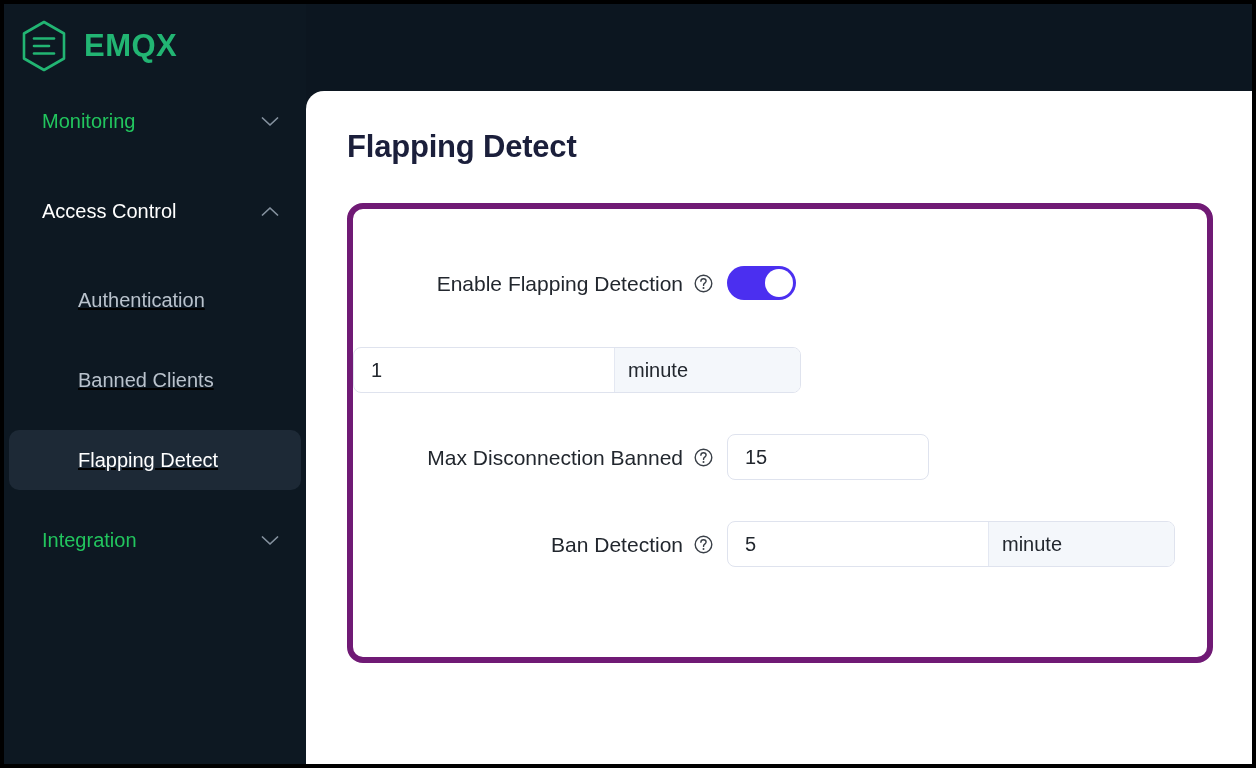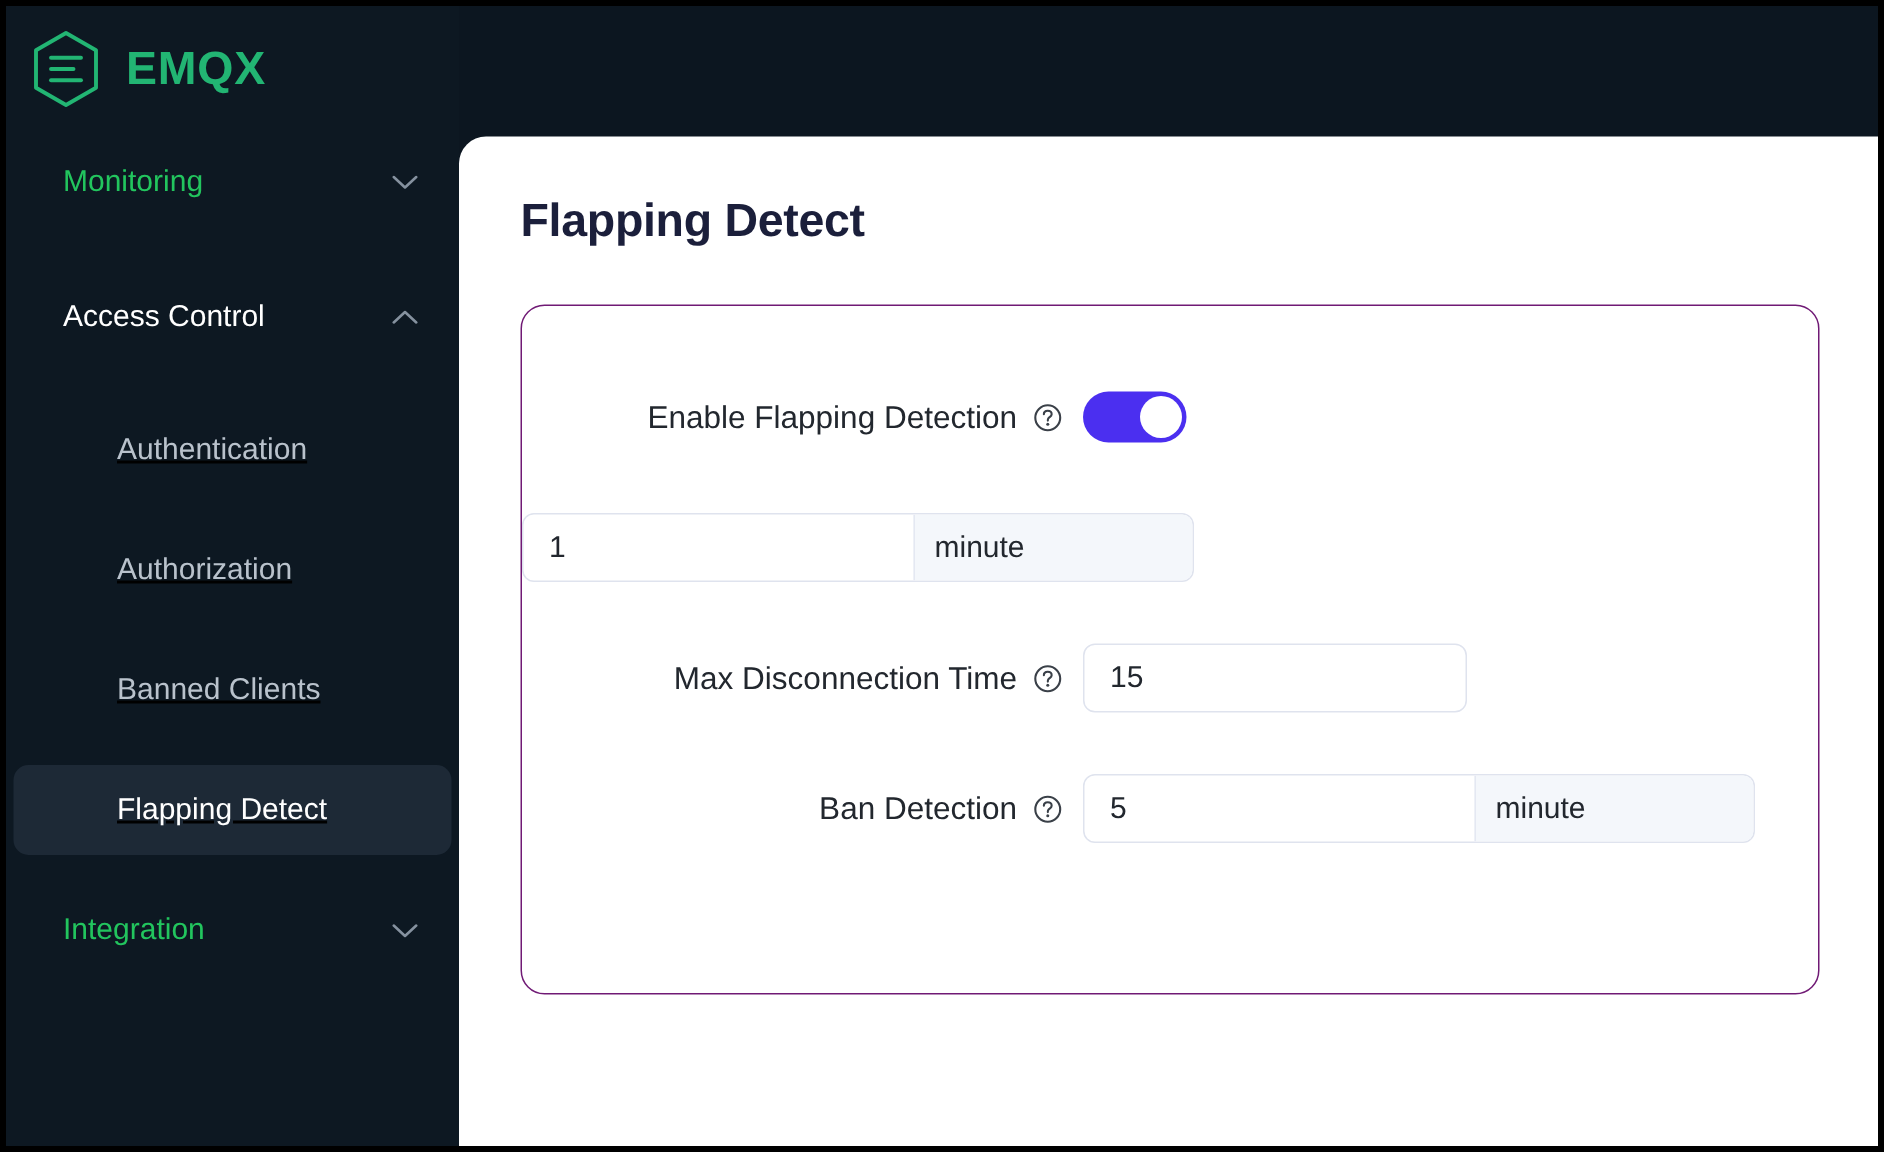--- a/index.html
+++ b/index.html
@@ -125,21 +125,21 @@
     font-size: 31px;
     font-weight: bold;
     color: #1b1f3b;
     letter-spacing: -0.2px;
   }
 
   .card {
     margin: 38px 6px 0 41px;
     width: 866px;
     height: 460px;
-    border: 1px solid #701a75;
+    border: 6px solid #701a75;
     border-radius: 16px;
     background: #ffffff;
   }
 
   .form {
     padding-top: 51px;
   }
 
   .form-row {
     display: flex;
@@ -200,21 +200,21 @@
   .input-group {
     display: flex;
     align-items: stretch;
     height: 46px;
     border: 1px solid #dfe3ee;
     border-radius: 8px;
     overflow: hidden;
     background: #ffffff;
   }
   .input-group.with-suffix { width: 448px; }
-  .input-group.plain { width: 256px; }
+  .input-group.plain { width: 202px; }
 
   .input-field {
     flex: 1 1 auto;
     border: none;
     outline: none;
     background: transparent;
     padding: 0 17px;
     font-family: "Liberation Sans", sans-serif;
     font-size: 20px;
     color: #22272e;
@@ -263,23 +263,20 @@
         <span class="nav-label">Access Control</span>
         <svg class="chev" viewBox="0 0 18 11">
           <path d="M1.5 9 L9 2 L16.5 9" fill="none" stroke="#9aa7b5" stroke-width="1.7" stroke-linecap="round" stroke-linejoin="round"></path>
         </svg>
       </div>
 
       <div class="nav-sub">
         <span class="nav-label">Authentication</span>
       </div>
 
-      <div class="nav-sub">
-        <span class="nav-label">Authorization</span>
-      </div>
 
       <div class="nav-sub">
         <span class="nav-label">Banned Clients</span>
       </div>
 
       <div class="nav-sub active">
         <span class="nav-label">Flapping Detect</span>
       </div>
 
       <div class="nav-group">
@@ -320,21 +317,21 @@
           <div class="form-control-cell">
             <div class="input-group with-suffix">
               <input class="input-field" type="text" value="1" style="">
               <span class="input-suffix">minute</span>
             </div>
           </div>
         </div>
 
         <div class="form-row">
           <div class="form-label-cell">
-            <span class="form-label">Max Disconnection Time</span>
+            <span class="form-label">Max Disconnection Banned</span>
             <svg class="help-icon" viewBox="0 0 19 19">
               <circle cx="9.5" cy="9.5" r="8.3" fill="none" stroke="#3a4048" stroke-width="1.4"></circle>
               <path d="M6.9 7.2 C6.9 5.6 8.1 4.8 9.5 4.8 C11 4.8 12.1 5.7 12.1 7.1 C12.1 8.6 10.6 9 9.9 9.9 C9.6 10.3 9.55 10.8 9.55 11.4" fill="none" stroke="#3a4048" stroke-width="1.4" stroke-linecap="round"></path>
               <circle cx="9.5" cy="13.9" r="1" fill="#3a4048"></circle>
             </svg>
           </div>
           <div class="form-control-cell">
             <div class="input-group plain">
               <input class="input-field" type="text" value="15" style="">
             </div>

